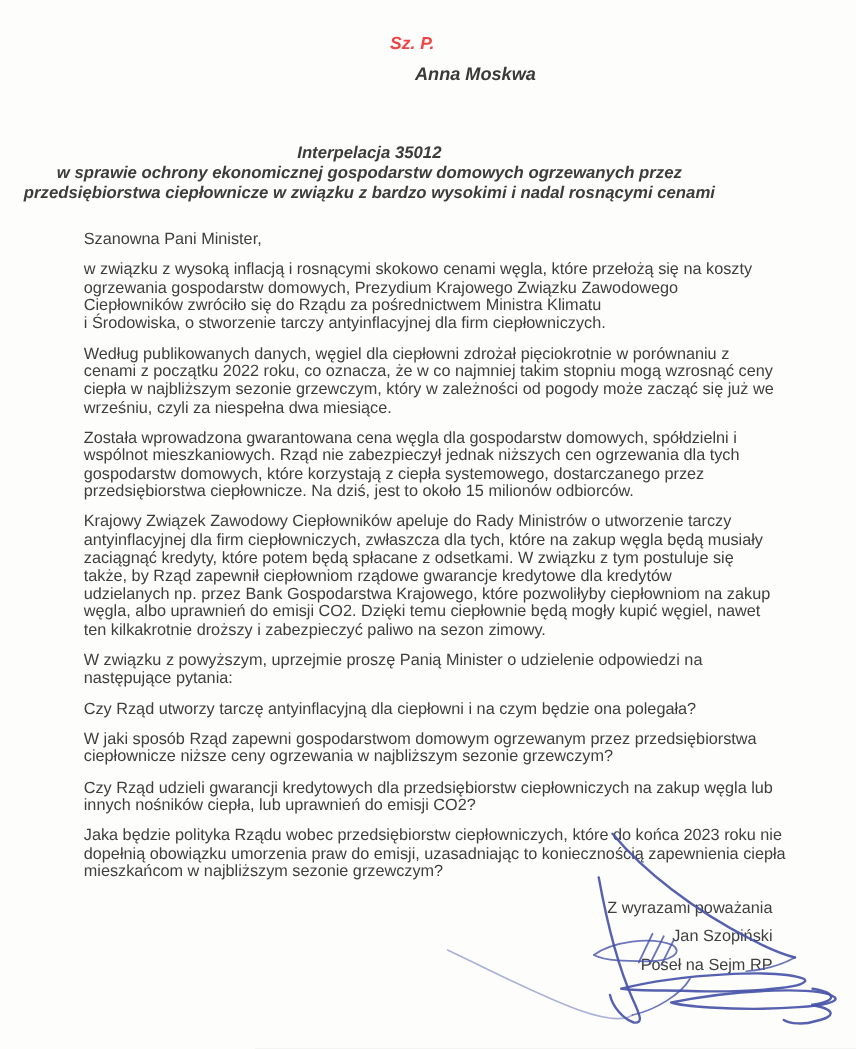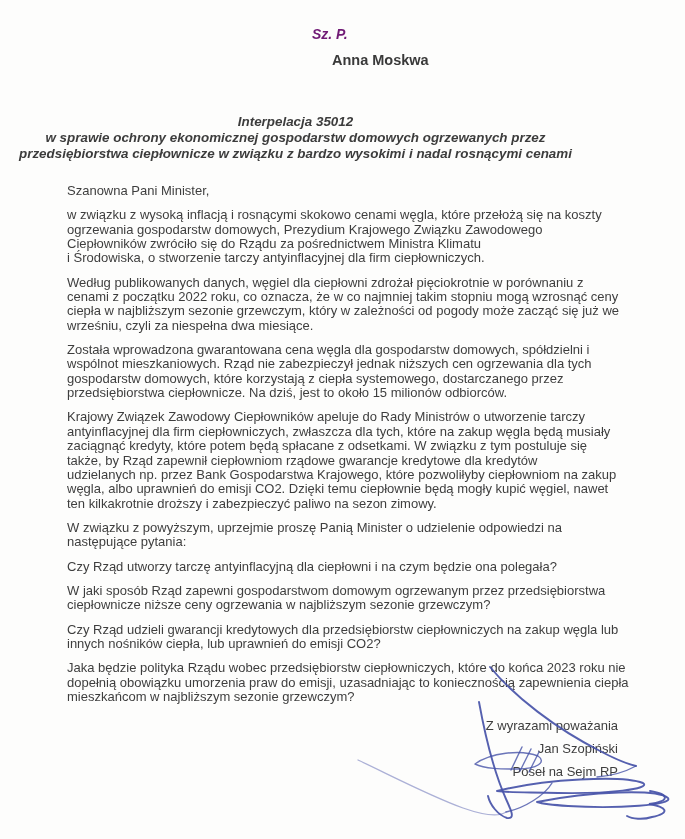--- a/index.html
+++ b/index.html
@@ -7,25 +7,25 @@
     position:relative;
     width:685px;height:839px;
     background:#fdfdfc;
     overflow:hidden;
     font-family:"Liberation Sans","DejaVu Sans",sans-serif;
     color:#3e3e3e;
   }
   
   .recipient-salutation{
     position:absolute;left:312px;top:26px;
-    font-size:14px;font-weight:bold;font-style:italic;color:#701a75;
+    font-size:14px;font-weight:bold;font-style:italic;color:#ef4444;
   }
   .recipient-name{
     position:absolute;left:332px;top:52px;
-    font-size:14.5px;font-weight:bold;color:#3a3a3a;
+    font-size:14.5px;font-weight:bold;font-style:italic;color:#3a3a3a;
   }
   .recipient-title{
     position:absolute;left:330px;top:69px;
     font-family:"Liberation Serif","DejaVu Serif",serif;
     font-size:16.5px;font-weight:bold;font-style:italic;color:#333;
   }
   
   .title-block{
     position:absolute;left:0;top:114px;width:591px;
     text-align:center;

